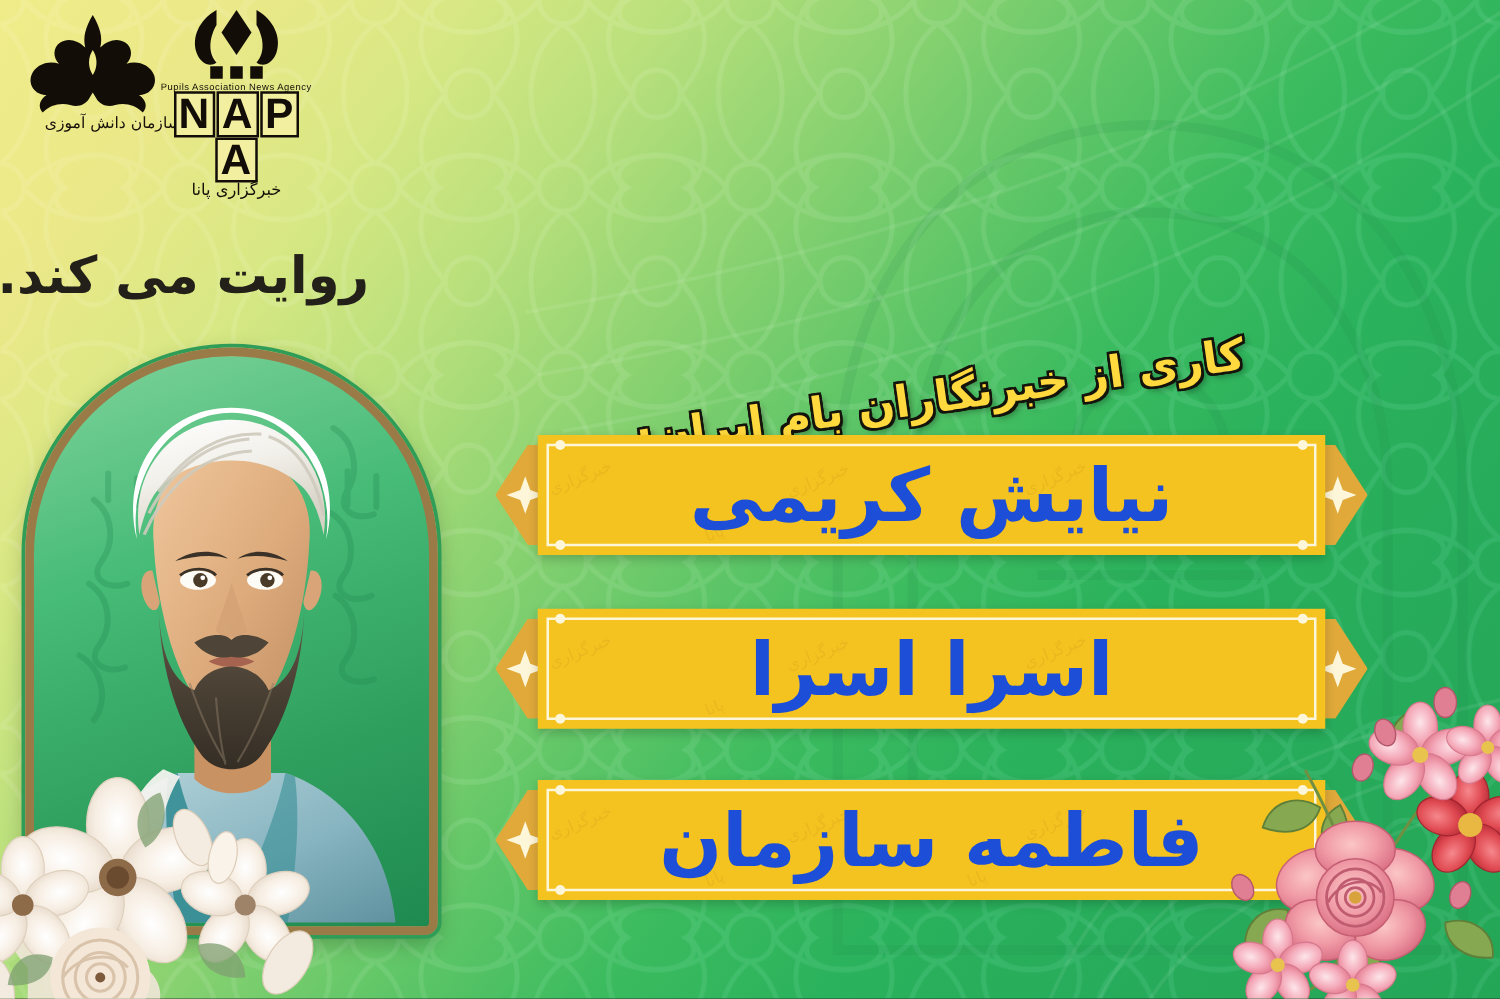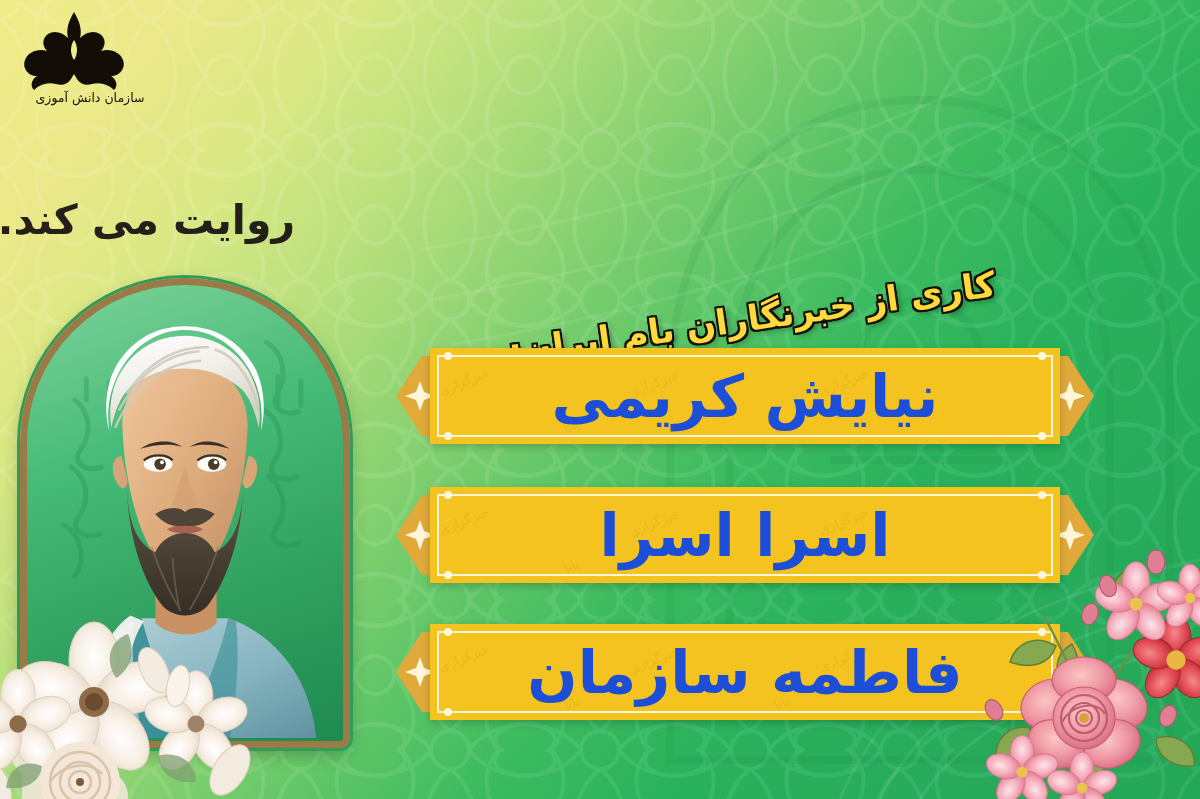--- a/index.html
+++ b/index.html
@@ -204,20 +204,37 @@
                    C 62 74 68 76 74 74 C 82 72 90 74 96 80 C 100 76 99 70 93 66
                    C 102 66 108 58 105 50 C 102 42 92 38 83 41 C 88 36 88 28 82 24
                    C 76 20 68 22 62 28 C 64 20 62 12 56 2 Z"></path>
           <path d="M56 30 C 52 36 52 44 56 50 C 60 44 60 36 56 30 Z" fill="#f0ec8a"></path>
           <circle cx="56" cy="58" r="5"></circle>
         </g>
       </svg>
       <div class="org-name">سازمان دانش آموزی</div>
     </div>
 
+    <div class="logo-pana">
+      <svg class="pana-mark" viewBox="0 0 76 58" aria-hidden="true">
+        <g fill="#120d06">
+          <path d="M22 2 C 8 10 2 24 6 36 C 9 45 17 48 22 44 C 16 38 15 26 22 14 Z"></path>
+          <path d="M54 2 C 68 10 74 24 70 36 C 67 45 59 48 54 44 C 60 38 61 26 54 14 Z"></path>
+          <path d="M38 2 L 50 20 L 38 38 L 26 20 Z"></path>
+          <rect x="17" y="47" width="10" height="10"></rect>
+          <rect x="33" y="47" width="10" height="10"></rect>
+          <rect x="49" y="47" width="10" height="10"></rect>
+        </g>
+      </svg>
+      <div class="pana-eng">Pupils Association News Agency</div>
+      <div class="pana-word">
+        <span>P</span><span>A</span><span>N</span><span>A</span>
+      </div>
+      <div class="pana-fa">خبرگزاری پانا</div>
+    </div>
   </div>
 
   <div class="subline">روایت می کند...</div>
   <div class="credit">کاری از خبرنگاران بام ایران:</div>
 
   <div class="portrait">
     <div class="frame">
 
       <svg class="calig" viewBox="0 0 330 470" aria-hidden="true">
         <g fill="none" stroke="#1f8a50" stroke-width="5" stroke-linecap="round" opacity=".65">

